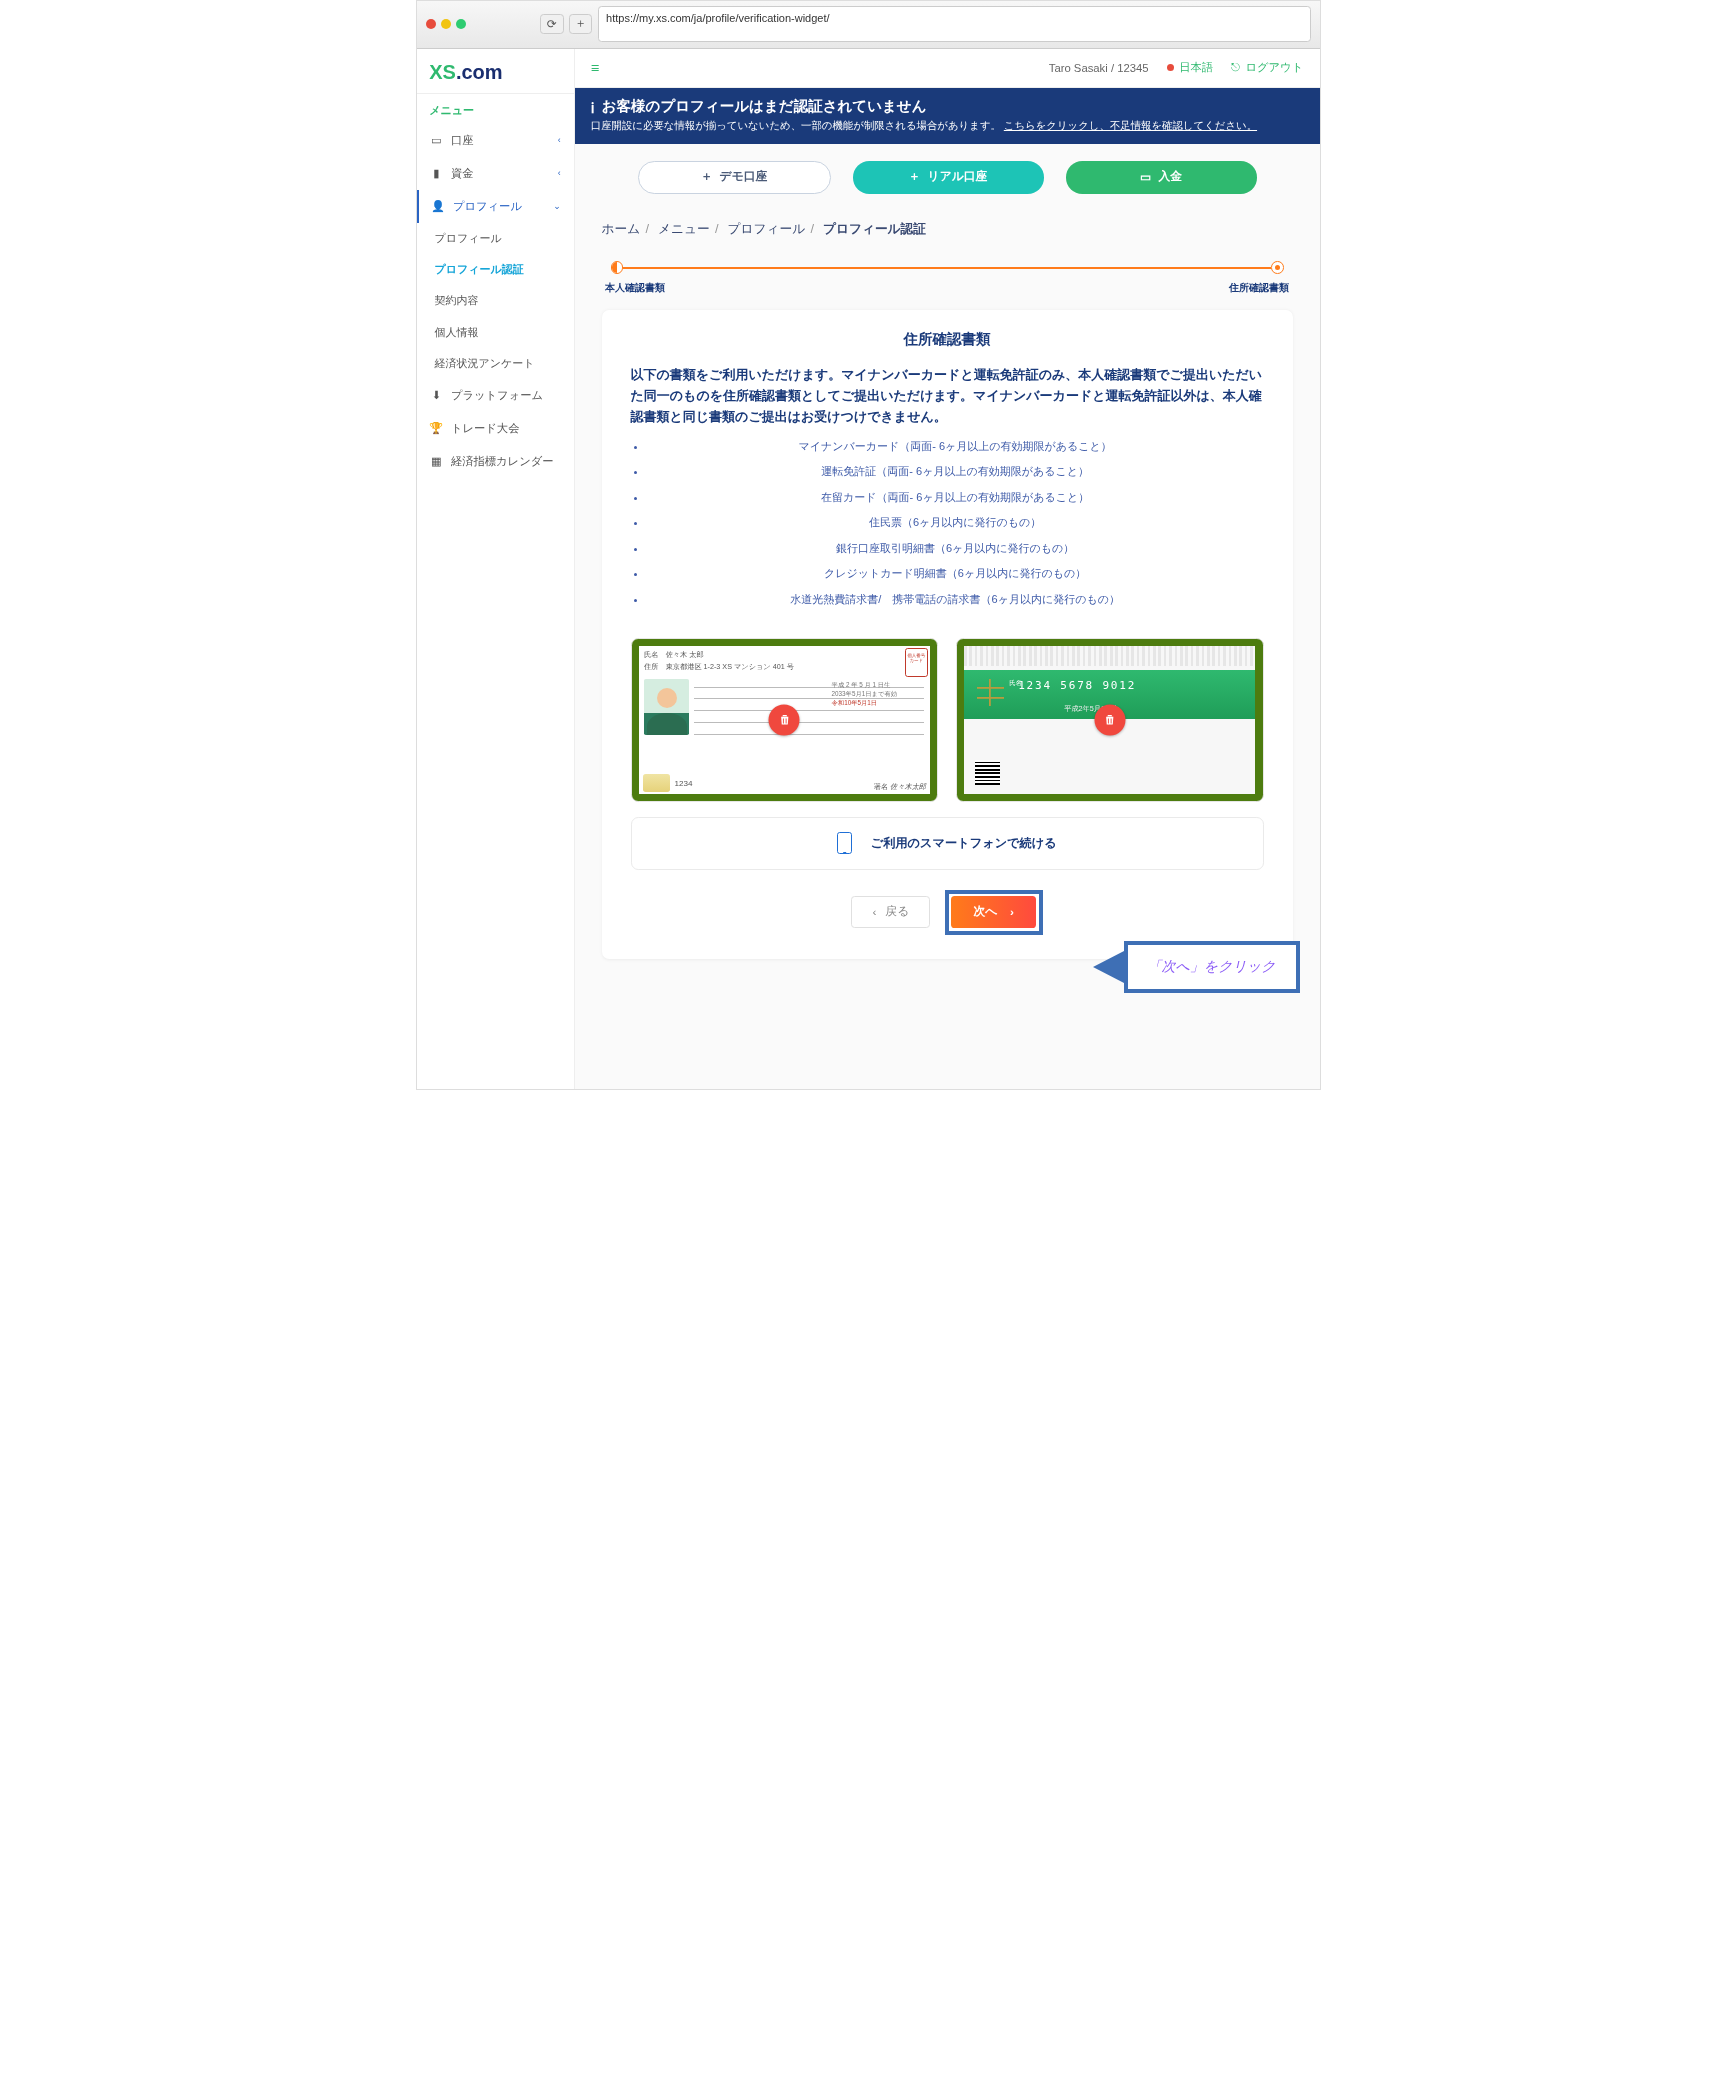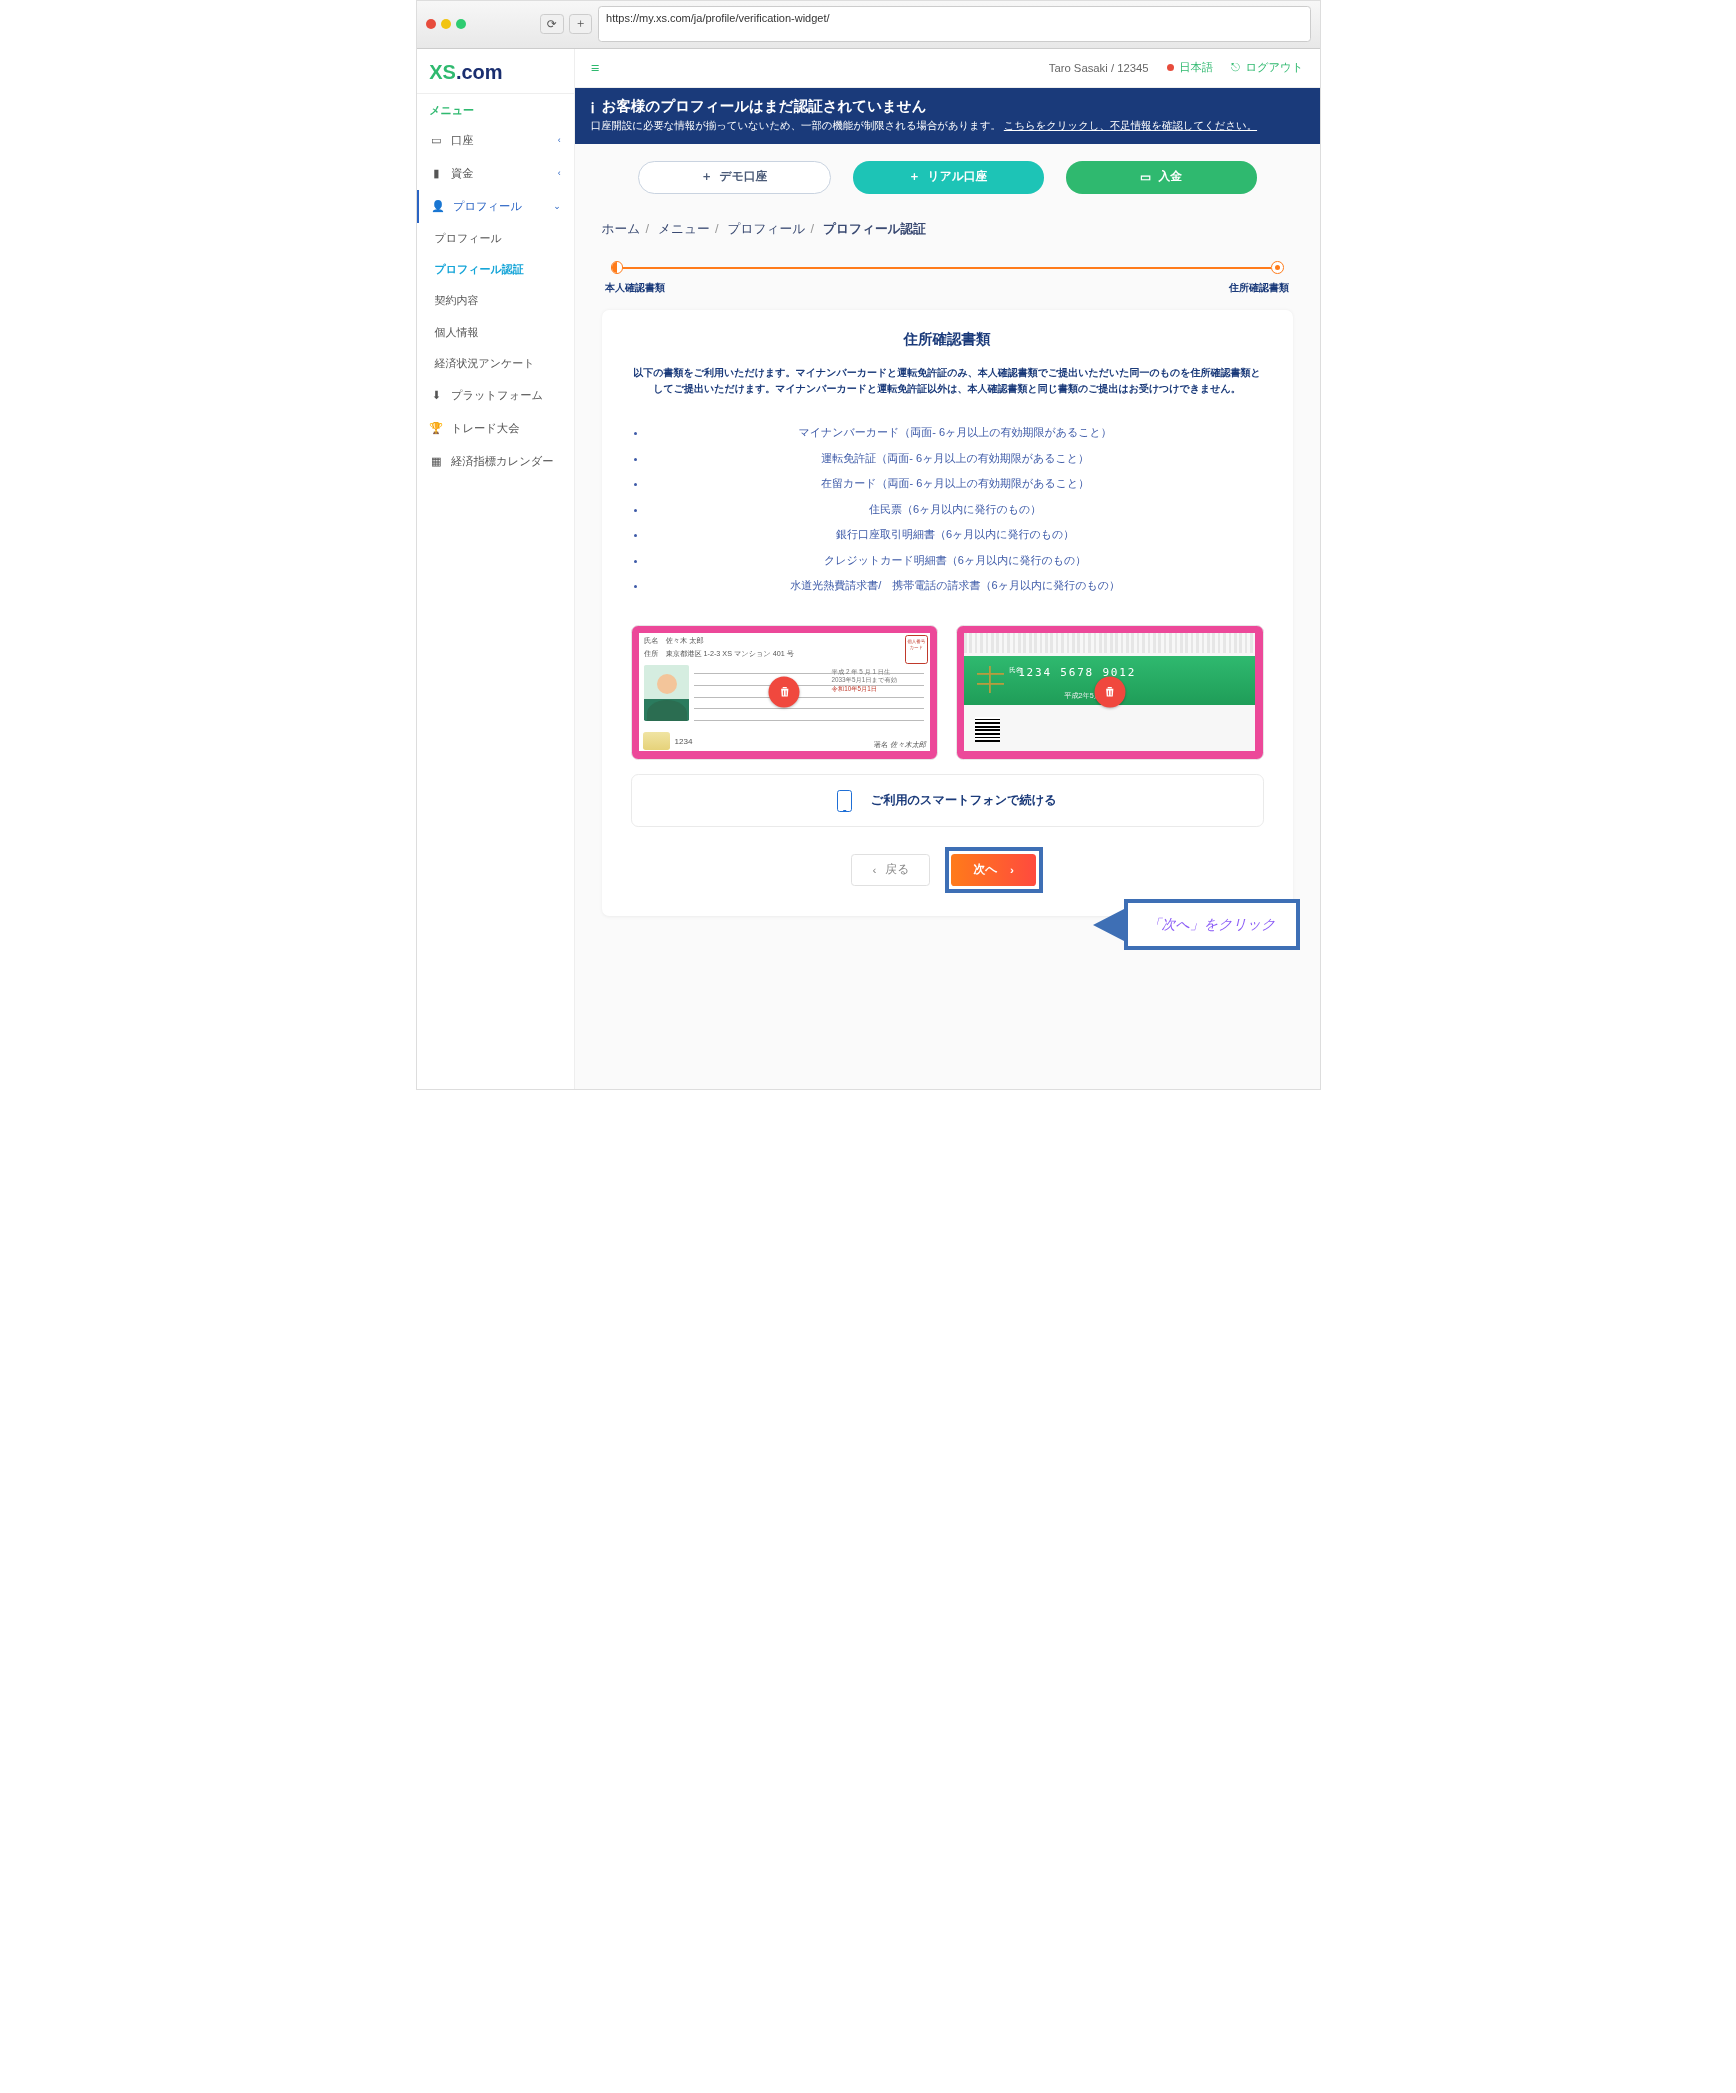--- a/index.html
+++ b/index.html
@@ -48,28 +48,28 @@
 .stepper{display:flex; align-items:center; padding:5.4px 9px 3.6px; margin-bottom:3.6px;}
 .step-circ{width:12.7px;height:12.7px;border-radius:50%; border:1.8px solid #ff7b1a; background:#fff; position:relative;}
 .step-circ.half::after{content:"";position:absolute;inset:0;border-radius:50%;background:linear-gradient(90deg,#ff7b1a 50%, transparent 50%);}
 .step-circ.full::after{content:"";position:absolute; inset:2.7px; border-radius:50%; background:#ff7b1a;}
 .step-line{flex:1; height:1.8px; background:#ff7b1a;}
 .step-labels{display:flex; justify-content:space-between; padding:0 3.6px 14.5px; font-size:10px; font-weight:700; color:#1a3a7a;}
 .card{background:#fff; border-radius:7.2px; padding:20px 29px 23.5px; box-shadow:0 0.9px 3.6px rgba(0,0,0,.06);}
 .card-title{text-align:center; font-size:14.5px; font-weight:700; color:#1a3a7a; margin-bottom:16.3px;}
 .two-col{display:flex; gap:25px;}
 .col-l{flex:1;} .col-r{flex:1;}
-.ok-head{font-size:10px; font-weight:700; color:#1a3a7a; line-height:1.6; margin-bottom:27px;text-align:center;}
+.ok-head{font-size:13px; font-weight:700; color:#1a3a7a; line-height:1.6; margin-bottom:10px;}
 .ok-list{list-style:disc; padding-left:16.3px; font-size:11px; color:#3d5aa8;text-align:center;}
 .ok-list li{margin-bottom:9px; line-height:1.5;}
 .ng-head{font-size:11.3px; font-weight:700; color:#e63946; margin-bottom:9px;}
 .ng-list{list-style:disc; padding-left:16.3px; font-size:11px; color:#e63946;}
 .ng-list li{margin-bottom:5.4px;}
 .doc-row{display:flex; gap:18px; margin-top:22px;}
-.doc-slot{flex:1; border:0.9px solid #e7e7e7; border-radius:7.2px; padding:7.2px; height:135px; position:relative; background:#ec4899; overflow:hidden;}
+.doc-slot{flex:1; border:0.9px solid #e7e7e7; border-radius:7.2px; padding:7.2px; height:164px; position:relative; background:#4d7c0f; overflow:hidden;}
 .del-btn{position:absolute; top:50%; left:50%; transform:translate(-50%,-50%); width:31px; height:31px; border-radius:50%; background:#f0483e; display:flex; align-items:center; justify-content:center; cursor:pointer; box-shadow:0 0.9px 2.7px rgba(0,0,0,.3); z-index:5;}
 .del-btn svg{width:14.5px;height:14.5px;fill:#fff;}
 .id-front{background:#fff; height:100%; display:flex; flex-direction:column; font-size:7.2px; color:#555;}
 .id-front .top{padding:3.6px 5.4px;}
 .id-front .row{margin-bottom:2.7px;}
 .id-front .mid{display:flex; gap:5.4px; padding:0 5.4px;}
 .avatar{width:45px;height:56px;background:linear-gradient(#d5ede0 60%, #2b7b5e 60%); border-radius:1.8px; position:relative; overflow:hidden;}
 .avatar .head{position:absolute; top:9px; left:50%; transform:translateX(-50%); width:20px; height:20px; background:#f3c59a; border-radius:50%;}
 .avatar .body{position:absolute; bottom:-5.4px; left:50%; transform:translateX(-50%); width:40px; height:27px; background:#2b6d51; border-radius:50% 50% 0 0;}
 .id-front .fields{flex:1;}

